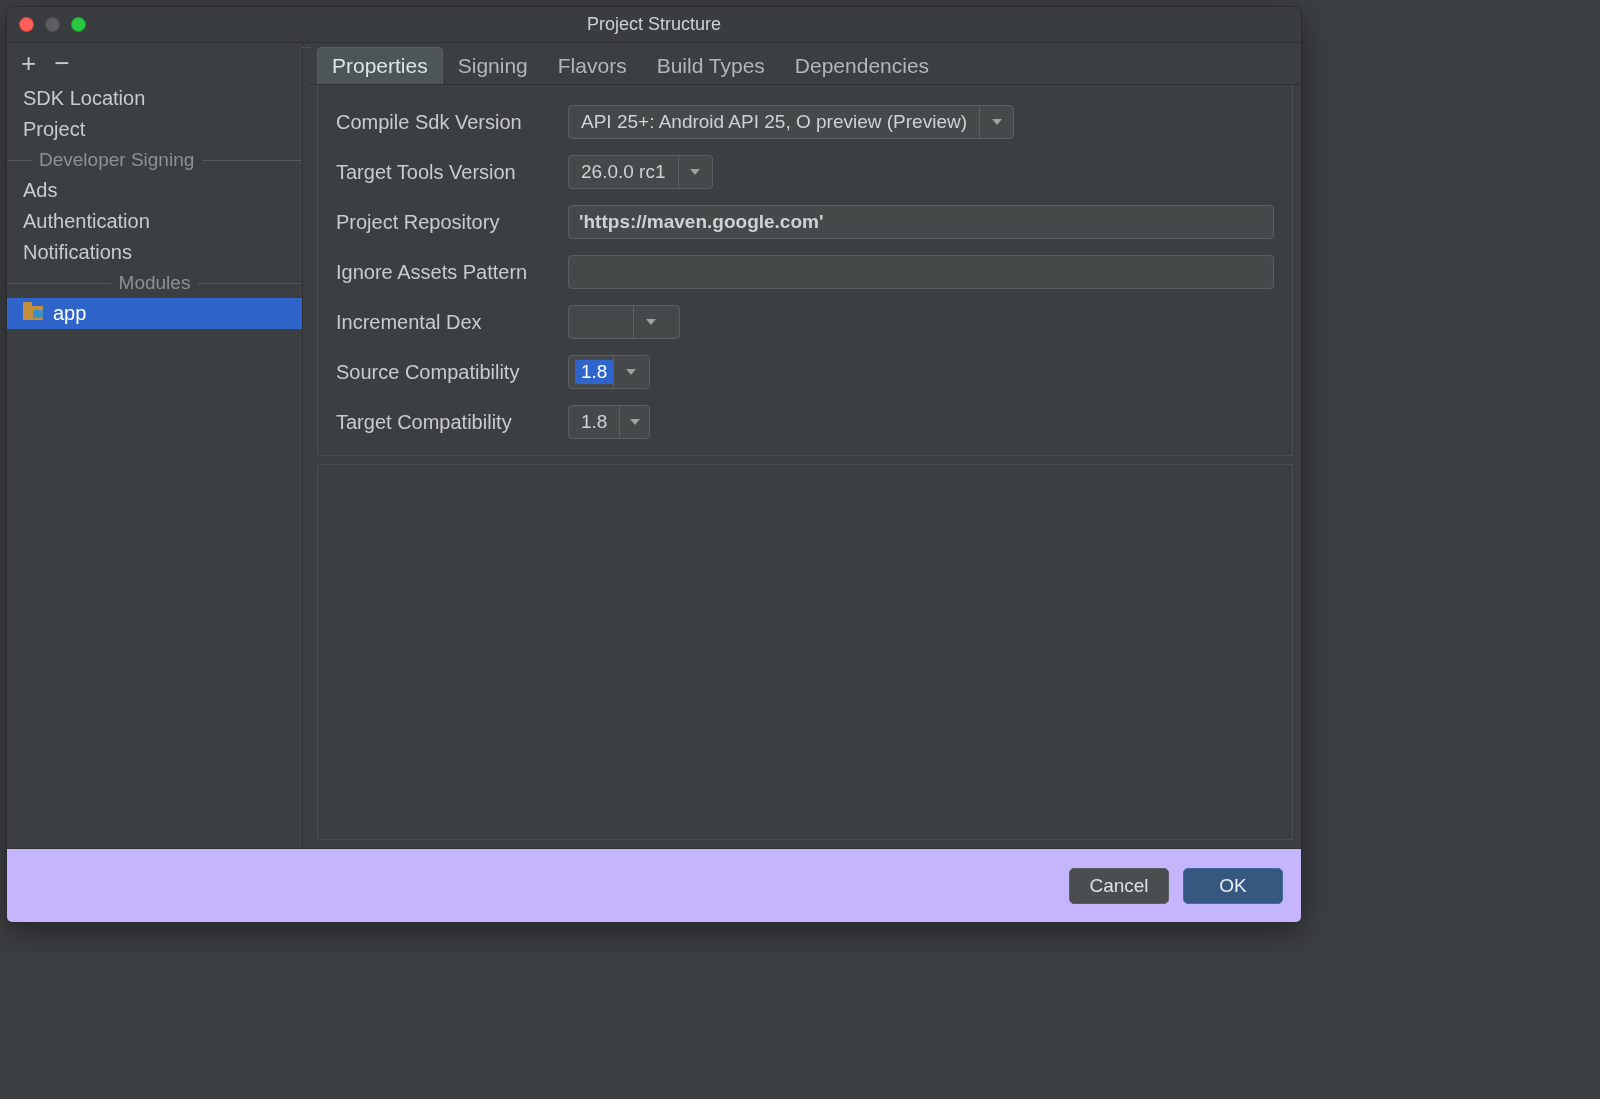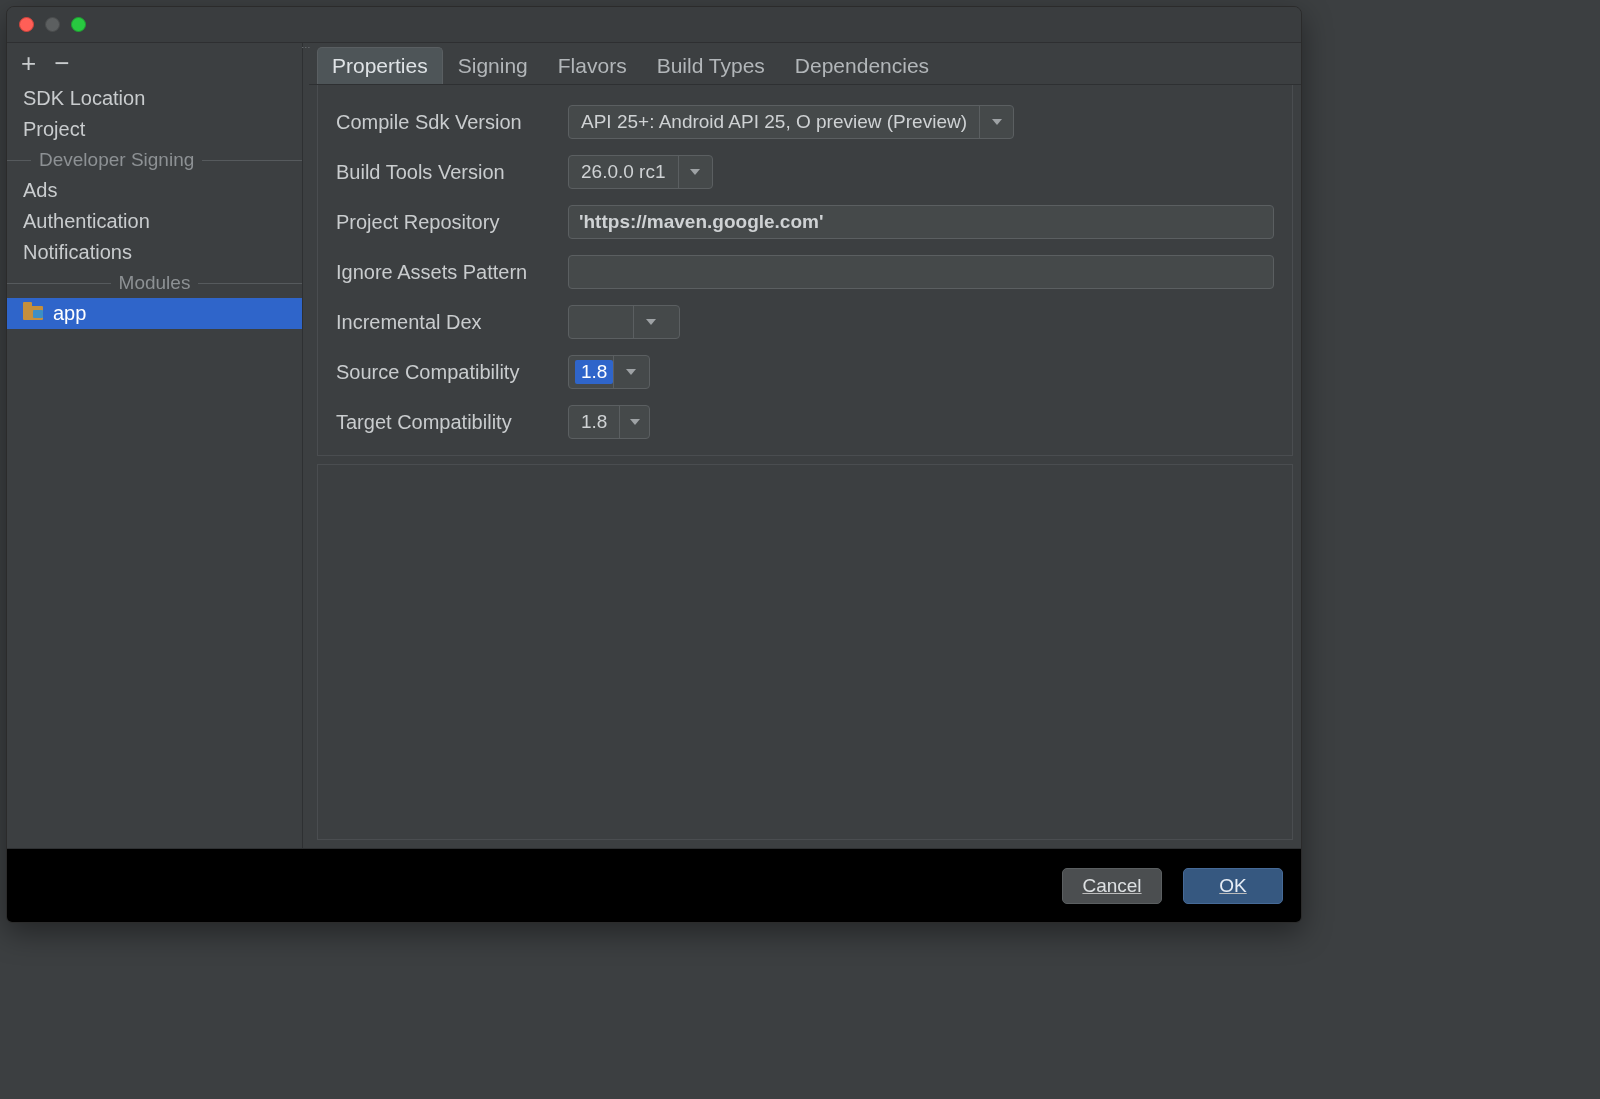--- a/index.html
+++ b/index.html
@@ -105,23 +105,23 @@
     flex: 1; height: 34px; background: #45494a; border: 1px solid #5b5f61;
     border-radius: 4px; color: #cfd2d4; font-size: 19px; padding: 2px 10px;
     outline: none;
     font-weight: bold;
   }
   .empty-panel {
     margin: 0 8px 8px 8px; flex: 1;
     border: 1px solid #4a4d50;
   }
   .footer {
-    height: 74px; background: #000000; border-top: 1px solid #2e3032;
+    height: 74px; background: #c4b5fd; border-top: 1px solid #2e3032;
     display: flex; align-items: center; justify-content: flex-end;
-    gap: 21px; padding-right: 18px; text-decoration: underline;
+    gap: 14px; padding-right: 18px;
   }
   .btn {
     height: 36px; min-width: 100px; border-radius: 5px;
     font-size: 19px; display: flex; align-items: center; justify-content: center;
     cursor: pointer; border: 1px solid #5b5f61; background: #4b4e50; color: #dde0e2;
   }
   .btn.primary { background: #365880; border-color: #466a97; color: #e8eef6; }
   .split-grip {
     width: 6px; display: flex; align-items: center; color: #6d7174; font-size: 9px;
     writing-mode: vertical-rl;
@@ -131,20 +131,21 @@
 <body>
 
 <div class="window">
 
   <div class="titlebar">
     <div class="traffic">
       <div class="tlight close"></div>
       <div class="tlight min"></div>
       <div class="tlight max"></div>
     </div>
+    <div class="title">Project Structure</div>
   </div>
 
   <div class="body">
 
     <aside class="sidebar">
       <div class="sb-toolbar">
         <span class="plus">+</span>
         <span class="minus">−</span>
       </div>
       <div class="sb-list">
@@ -195,21 +196,21 @@
           <div class="form-label">Compile Sdk Version</div>
           <div class="combo">
             <span class="val">API 25+: Android API 25, O preview (Preview)</span>
             <span class="arrow">
                 <span class="caret-down"></span>
               </span>
           </div>
         </div>
 
         <div class="form-row">
-          <div class="form-label">Build Tools Version</div>
+          <div class="form-label">Target Tools Version</div>
           <div class="combo">
             <span class="val">26.0.0 rc1</span>
             <span class="arrow">
                 <span class="caret-down"></span>
               </span>
           </div>
         </div>
 
         <div class="form-row">
           <div class="form-label">Project Repository</div>

